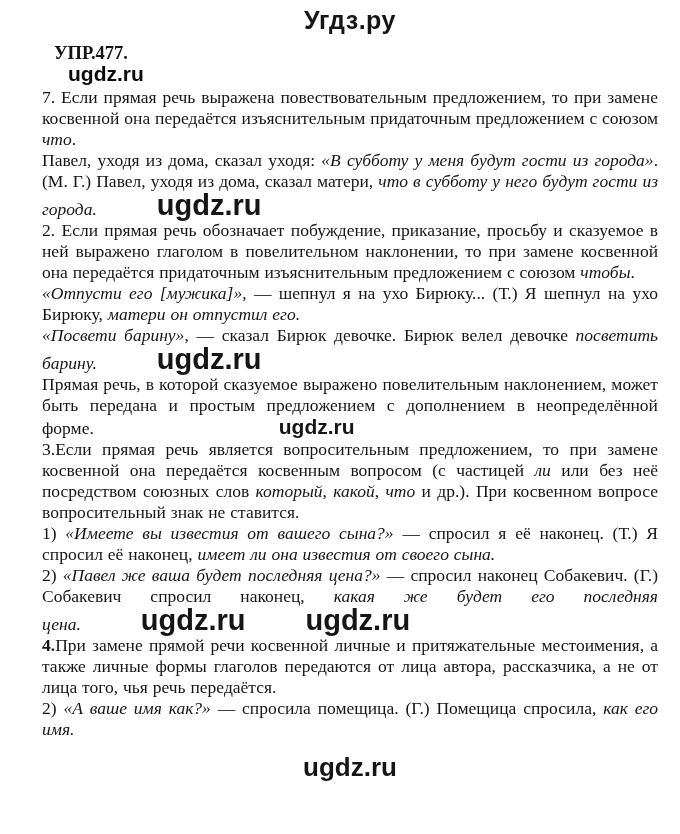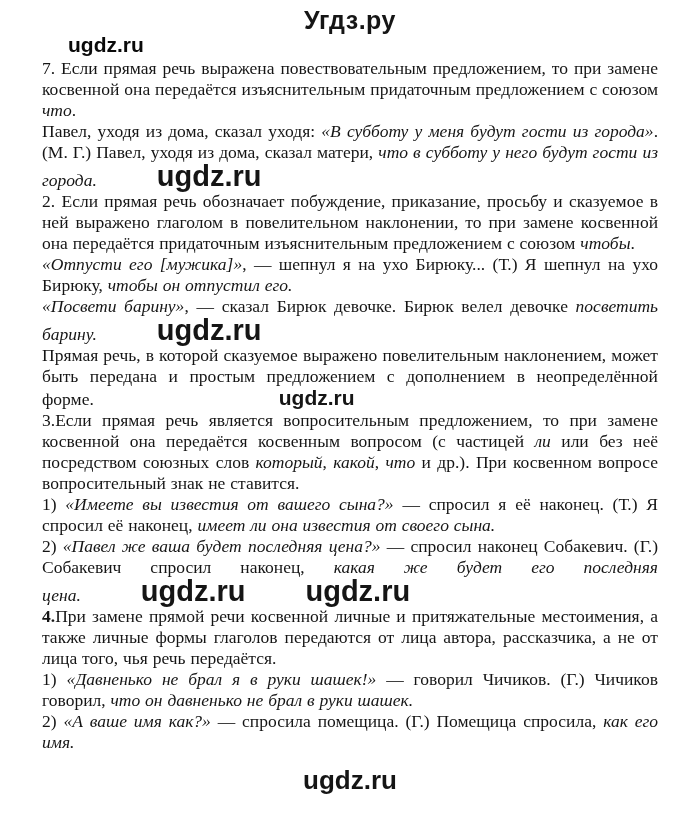--- a/index.html
+++ b/index.html
@@ -86,33 +86,33 @@
     margin-top: 12px;
   }
 </style>
 </head>
 <body>
 
 <div class="page">
 
   <div class="doc-title">Угдз.ру</div>
 
+  <div class="exercise-number">УПР.477.</div>
 
   <div class="wm wm-heading">ugdz.ru</div>
 
   <main class="body-text" id="paragraphs">
       <p class="para"><span class="seg-n">7. Если прямая речь выражена повествовательным предложением, то при замене косвенной она передаётся изъяснительным придаточным предложением с союзом </span><span class="seg-i">что</span><span class="seg-n">.</span></p>
       <p class="para"><span class="seg-n">Павел, уходя из дома, сказал уходя: </span><span class="seg-i">«В субботу у меня будут гости из города»</span><span class="seg-n">. (М. Г.) Павел, уходя из дома, сказал матери, </span><span class="seg-i">что в субботу у него будут гости из города.</span><span class="seg-wm-lg">ugdz.ru</span></p>
       <p class="para"><span class="seg-n">2. Если прямая речь обозначает побуждение, приказание, просьбу и сказуемое в ней выражено глаголом в повелительном наклонении, то при замене косвенной она передаётся придаточным изъяснительным предложением с союзом </span><span class="seg-i">чтобы</span><span class="seg-n">.</span></p>
-      <p class="para"><span class="seg-i">«Отпусти его [мужика]»</span><span class="seg-n">, — шепнул я на ухо Бирюку... (Т.) Я шепнул на ухо Бирюку, </span><span class="seg-i">чтобы он отпустил его.</span></p>
+      <p class="para"><span class="seg-i">«Отпусти его [мужика]»</span><span class="seg-n">, — шепнул я на ухо Бирюку... (Т.) Я шепнул на ухо Бирюку, </span><span class="seg-i">матери он отпустил его.</span></p>
       <p class="para"><span class="seg-i">«Посвети барину»</span><span class="seg-n">, — сказал Бирюк девочке. Бирюк велел девочке </span><span class="seg-i">посветить барину.</span><span class="seg-wm-lg">ugdz.ru</span></p>
       <p class="para"><span class="seg-n">Прямая речь, в которой сказуемое выражено повелительным наклонением, может быть передана и простым предложением с дополнением в неопределённой форме.</span><span class="seg-wm-sm">ugdz.ru</span></p>
       <p class="para"><span class="seg-n">3.Если прямая речь является вопросительным предложением, то при замене косвенной она передаётся косвенным вопросом (с частицей </span><span class="seg-i">ли</span><span class="seg-n"> или без неё посредством союзных слов </span><span class="seg-i">который</span><span class="seg-n">, </span><span class="seg-i">какой</span><span class="seg-n">, </span><span class="seg-i">что</span><span class="seg-n"> и др.). При косвенном вопросе вопросительный знак не ставится.</span></p>
       <p class="para"><span class="seg-n">1) </span><span class="seg-i">«Имеете вы известия от вашего сына?»</span><span class="seg-n"> — спросил я её наконец. (Т.) Я спросил её наконец, </span><span class="seg-i">имеет ли она известия от своего сына.</span></p>
       <p class="para"><span class="seg-n">2) </span><span class="seg-i">«Павел же ваша будет последняя цена?»</span><span class="seg-n"> — спросил наконец Собакевич. (Г.) Собакевич спросил наконец, </span><span class="seg-i">какая же будет его последняя цена.</span><span class="seg-wm-lg">ugdz.ru</span><span class="seg-wm-lg">ugdz.ru</span></p>
       <p class="para"><span class="seg-b">4.</span><span class="seg-n">При замене прямой речи косвенной личные и притяжательные местоимения, а также личные формы глаголов передаются от лица автора, рассказчика, а не от лица того, чья речь передаётся.</span></p>
-      <p class="para"><span class="seg-n">1) </span><span class="seg-i">«Давненько не брал я в руки шашек!»</span><span class="seg-n"> — говорил Чичиков. (Г.) Чичиков говорил, </span><span class="seg-i">что он давненько не брал в руки шашек.</span></p>
       <p class="para"><span class="seg-n">2) </span><span class="seg-i">«А ваше имя как?»</span><span class="seg-n"> — спросила помещица. (Г.) Помещица спросила, </span><span class="seg-i">как его имя.</span></p>
     </main>
 
   <div class="wm-footer">ugdz.ru</div>
 
 </div>
 
 </body></html>

